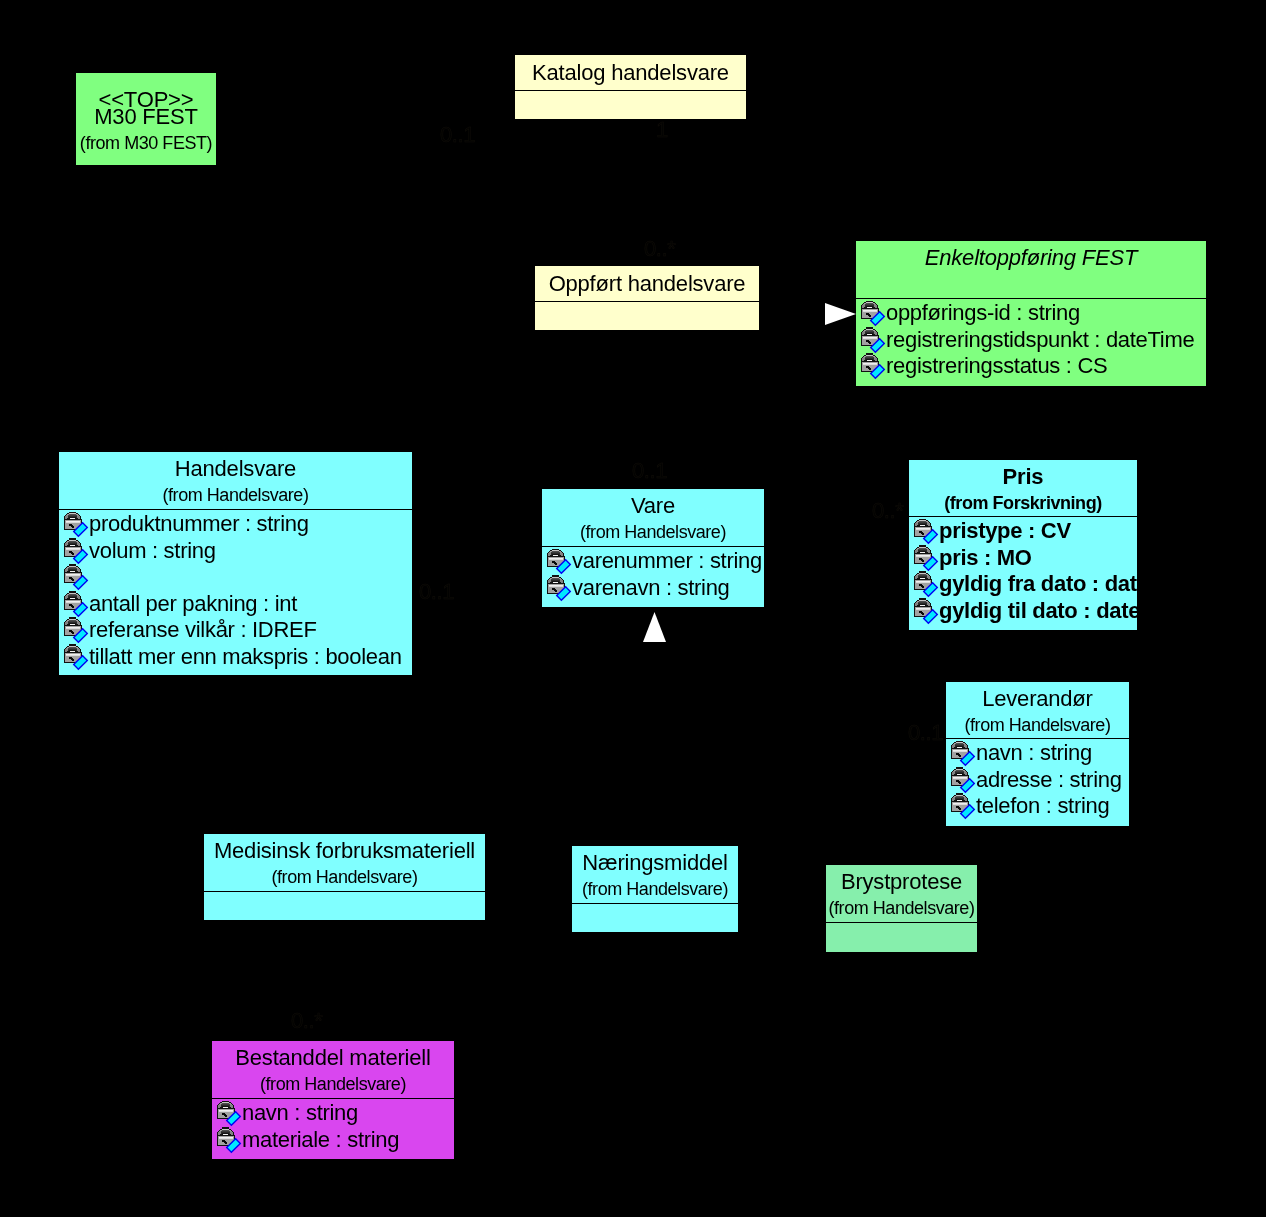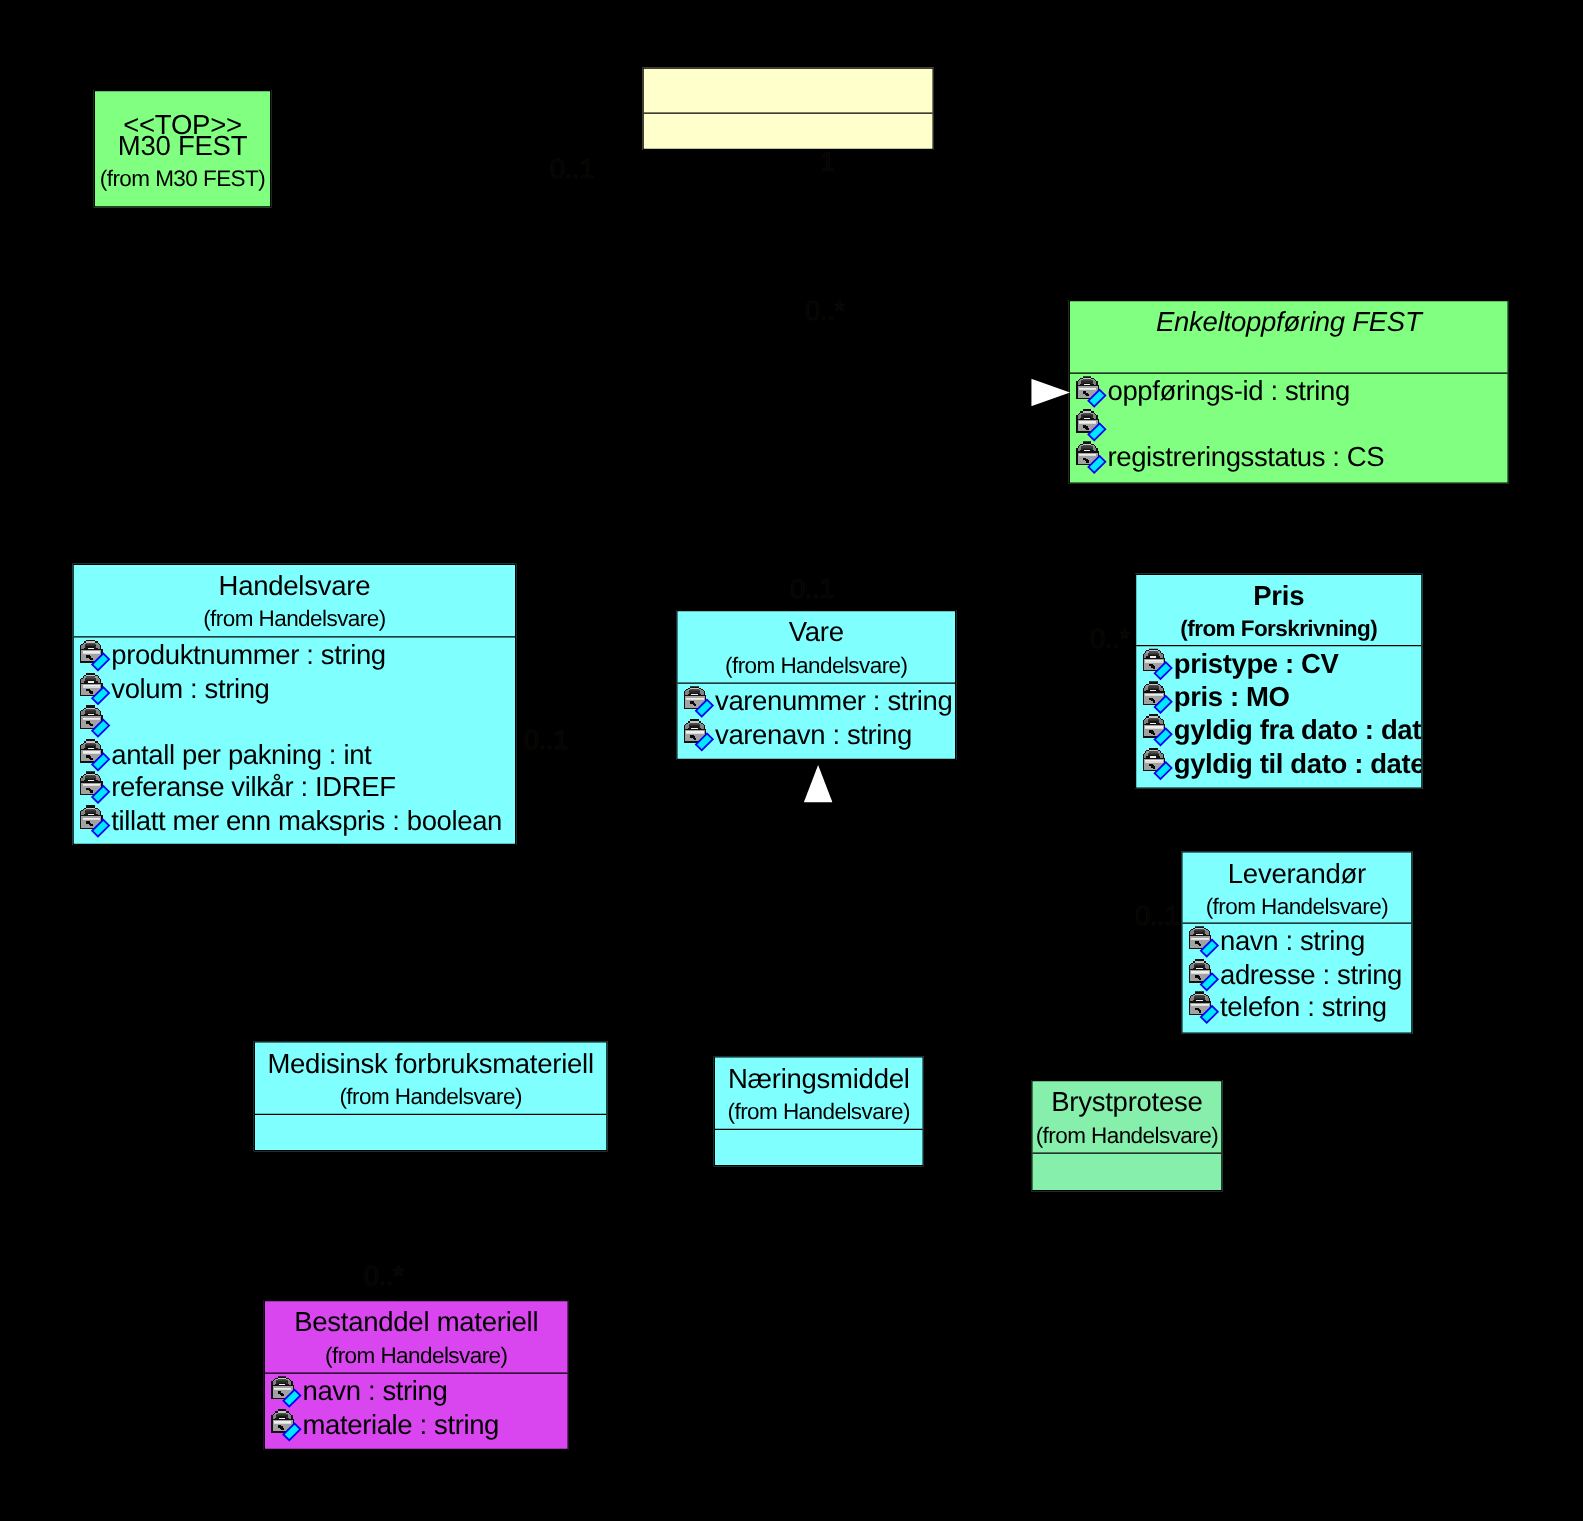--- a/index.html
+++ b/index.html
@@ -42,20 +42,30 @@
       <div class="ln" style="left: 333px; top: 921px; width: 1px; height: 119px; background: rgb(0, 0, 0);"></div>
     </div>
 <div class="uml-class" style="left: 75px; top: 72px; width: 142px; height: 94px; background: rgb(128, 255, 128);">
       <div class="uml-head" style="height:94px">
         <div class="tl cstereo" style="top:14px;">&lt;&lt;TOP&gt;&gt;</div>
         <div class="tl cname" style="top:31px;">M30 FEST</div>
         <div class="tl cfrom" style="top:60px;">(from M30 FEST)</div>
       </div>
     </div>
     <div class="uml-class" style="left: 514px; top: 54px; width: 233px; height: 66px; background: rgb(255, 255, 204);">
+      <div class="uml-head" style="height:35px">
+        <div class="tl cname" style="top:5px;">Katalog handelsvare</div>
+      </div>
+      <div class="uml-div" style="top:35px"></div>
+      <div class="uml-attrs" style="top:38px"></div>
+    </div>
+    <div class="uml-class" style="left: 534px; top: 265px; width: 226px; height: 66px; background: rgb(255, 255, 204);">
+      <div class="uml-head" style="height:35px">
+        <div class="tl cname" style="top:5px;">Oppført handelsvare</div>
+      </div>
       <div class="uml-div" style="top:35px"></div>
       <div class="uml-attrs" style="top:38px"></div>
     </div>
     <div class="uml-class" style="left: 855px; top: 240px; width: 352px; height: 147px; background: rgb(128, 255, 128);">
       <div class="uml-head" style="height:57px">
         <div class="tl cname" style="top:4px;font-style:italic;">Enkeltoppføring FEST</div>
       </div>
       <div class="uml-div" style="top:57px"></div>
       <div class="uml-attrs" style="top:60px">
         <div class="attr">
@@ -111,20 +121,21 @@
                 <rect x="2" y="9" width="16" height="9" fill="#a2a2a2"></rect>
                 <rect x="3" y="10" width="14" height="2" fill="#dcdcdc"></rect>
                 <rect x="3" y="10" width="14" height="1" fill="#efefef"></rect>
                 <path d="M6 13 h3 v1 h1 v1 h1 v2 h-2 v-1 h-1 v-1 h-2 z" fill="#0a0a0a"></path>
               </g>
               <g transform="rotate(-45 17.5 18.5)">
                 <rect x="10.5" y="14.5" width="14" height="8" fill="#0000f4"></rect>
                 <rect x="11.9" y="15.9" width="11.2" height="5.2" fill="#00e8ff"></rect>
               </g>
             </svg></span>
+          <span class="txt">registreringstidspunkt : dateTime</span>
         </div>
         <div class="attr">
           <span class="ico"><svg width="30" height="28" viewBox="0 0 30 28">
               <g shape-rendering="crispEdges">
                 <rect x="6" y="0" width="7" height="2" fill="#111"></rect>
                 <rect x="4" y="2" width="11" height="1" fill="#111"></rect>
                 <rect x="3" y="3" width="13" height="1" fill="#111"></rect>
                 <rect x="2" y="4" width="15" height="1" fill="#111"></rect>
                 <rect x="1" y="5" width="17" height="4" fill="#111"></rect>
                 <rect x="6" y="2" width="7" height="1" fill="#c6c6c6"></rect>

